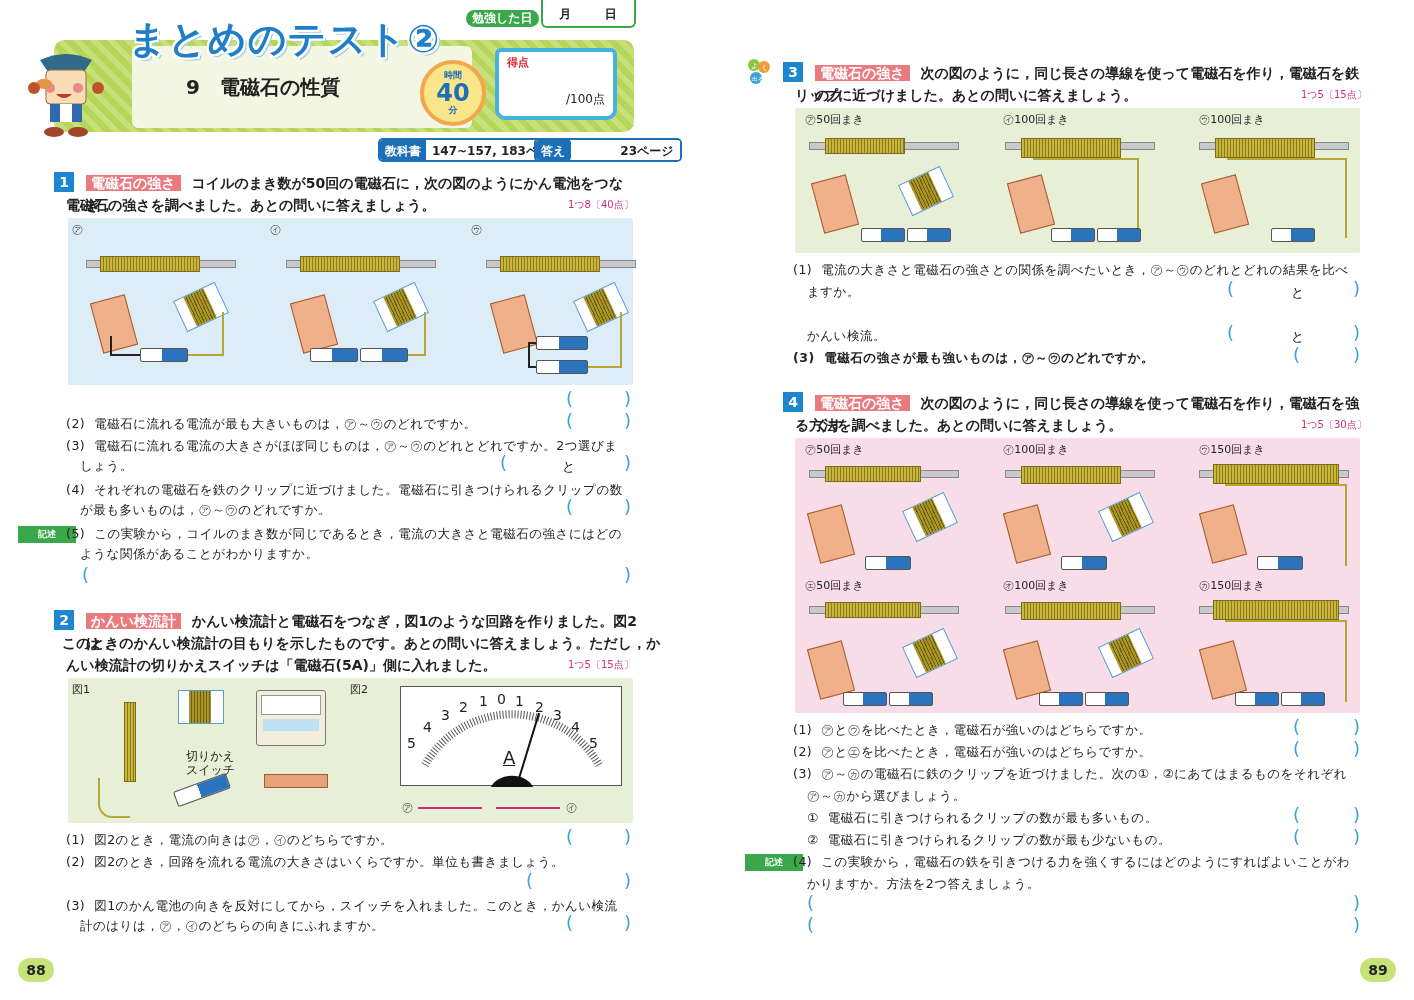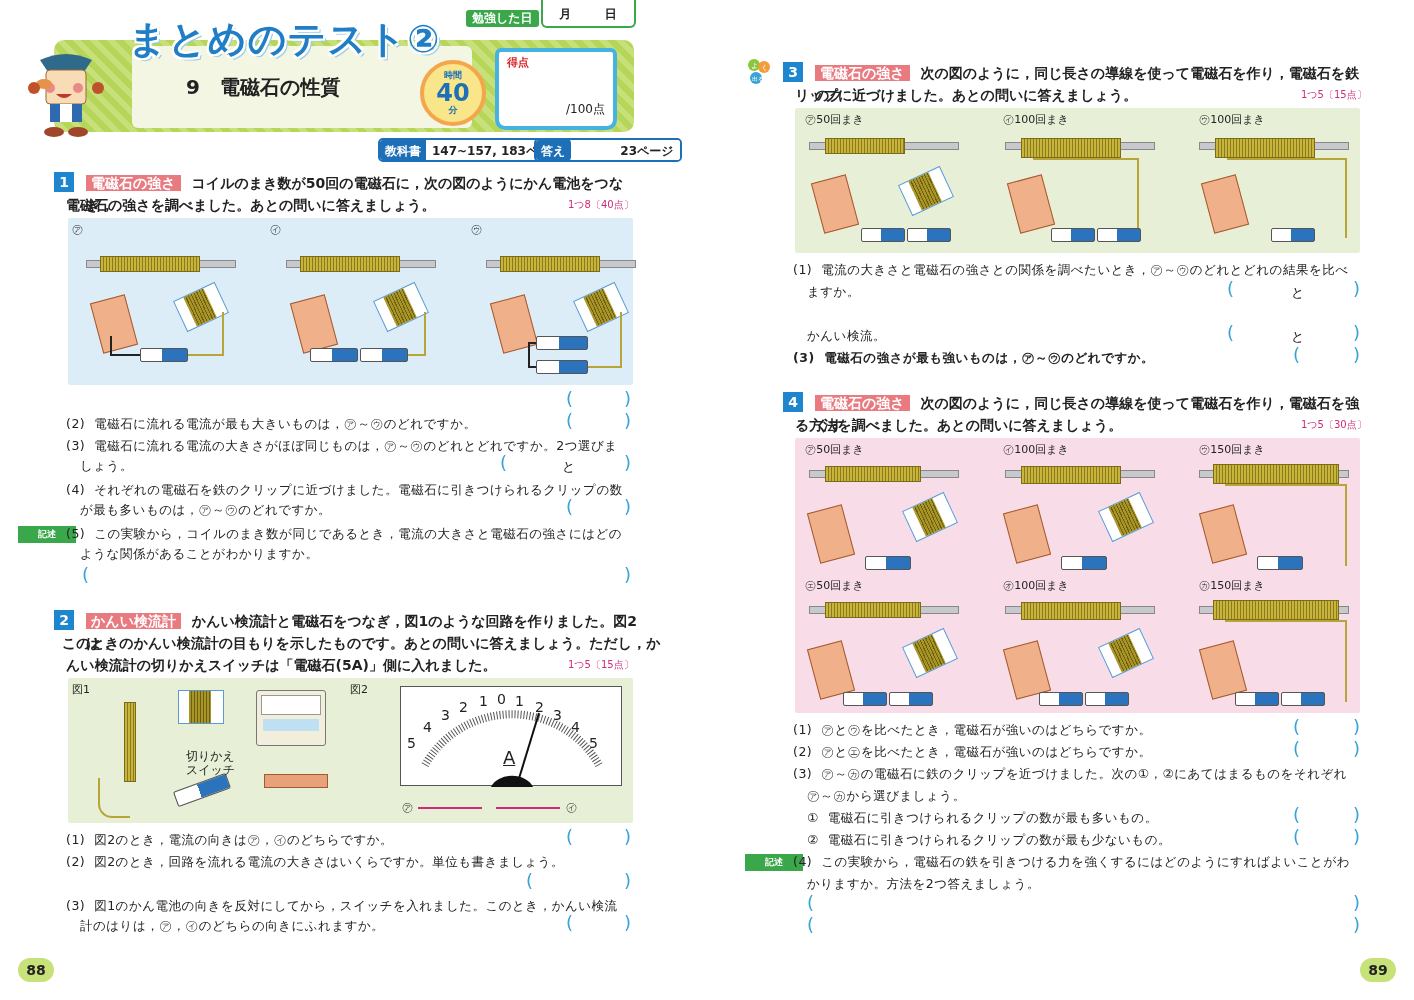--- a/index.html
+++ b/index.html
@@ -3,32 +3,32 @@
 <meta charset="utf-8">
 <style>
   * { box-sizing: border-box; margin: 0; padding: 0; }
   body { width: 1414px; height: 1000px; background: #fff; font-family: "DejaVu Sans", sans-serif; color: #222; position: relative; overflow: hidden; }
   .page { position: absolute; top: 0; height: 1000px; }
   .left { left: 0; width: 707px; }
   .right { left: 707px; width: 707px; }
 
   
   .study-date { position: absolute; left: 466px; top: 8px; display: flex; align-items: center; }
-  .study-date .tag { background: #3aa84a; color: #fff; font-size: 12px; font-weight: bold; padding: 0 6px; border-radius: 3px; }
+  .study-date .tag { background: #3aa84a; color: #fff; font-size: 12px; font-weight: bold; padding: 0 6px; border-radius: 10px; }
   .study-date .box { border: 2px solid #3aa84a; border-top: none; border-radius: 0 0 6px 6px; width: 95px; height: 30px; margin-left: 2px; margin-top: -10px; display: flex; justify-content: space-around; align-items: flex-end; padding-bottom: 3px; font-size: 12px; font-weight: bold; }
   .title { position: absolute; left: 128px; top: 14px; font-size: 38px; font-weight: bold; color: #1f7ec6; letter-spacing: 1px; text-shadow: 2px 2px 0 #fff, -2px -2px 0 #fff, 2px -2px 0 #fff, -2px 2px 0 #fff, 3px 3px 0 #9ccbe8; }
   .banner { position: absolute; left: 54px; top: 40px; width: 580px; height: 92px; background: repeating-linear-gradient(45deg, #b6d65a 0 6px, #c7e07a 6px 12px); border-radius: 10px; }
   .banner-inner { position: absolute; left: 78px; top: 6px; width: 340px; height: 82px; background: #f3f6e2; border-radius: 6px; display: flex; align-items: center; padding-left: 54px; font-size: 20px; font-weight: bold; }
   .banner-inner .num { margin-right: 20px; }
   .mascot { position: absolute; left: 26px; top: 50px; width: 80px; height: 90px; }
   .timer { position: absolute; left: 420px; top: 60px; width: 66px; height: 66px; border-radius: 50%; background: #f9e58a; border: 4px solid #f3a64b; display: flex; flex-direction: column; align-items: center; justify-content: center; color: #1d6fb8; font-weight: bold; }
   .timer .t1 { font-size: 9px; }
   .timer .t2 { font-size: 24px; line-height: 22px; }
   .timer .t3 { font-size: 9px; }
-  .score-book { position: absolute; left: 495px; top: 48px; width: 122px; height: 82px; background: #fff; border: 4px solid #46b2e2; border-radius: 6px 6px 10px 10px; }
+  .score-book { position: absolute; left: 495px; top: 48px; width: 122px; height: 72px; background: #fff; border: 4px solid #46b2e2; border-radius: 6px 6px 10px 10px; }
   .score-book .lbl { position: absolute; left: 8px; top: 3px; color: #d8262c; font-size: 11px; font-weight: bold; }
   .score-book .max { position: absolute; right: 8px; bottom: 8px; font-size: 12px; }
   .ref { position: absolute; top: 138px; display: flex; border: 2px solid #1d6fb8; border-radius: 5px; overflow: hidden; height: 24px; font-size: 12px; font-weight: bold; }
   .ref .k { background: #1d6fb8; color: #fff; padding: 3px 5px; }
   .ref .v { background: #fff; padding: 3px 6px; }
 
   
   .qhead { position: absolute; display: flex; align-items: flex-start; font-size: 14px; font-weight: bold; line-height: 22px; }
   .qnum { display: inline-block; width: 20px; height: 20px; background: #1d86cf; color: #fff; text-align: center; font-size: 14px; line-height: 20px; margin-right: 12px; flex-shrink: 0; }
   .qtag { background: #e97a80; color: #fff; padding: 0 5px; margin-right: 6px; font-weight: bold; }

